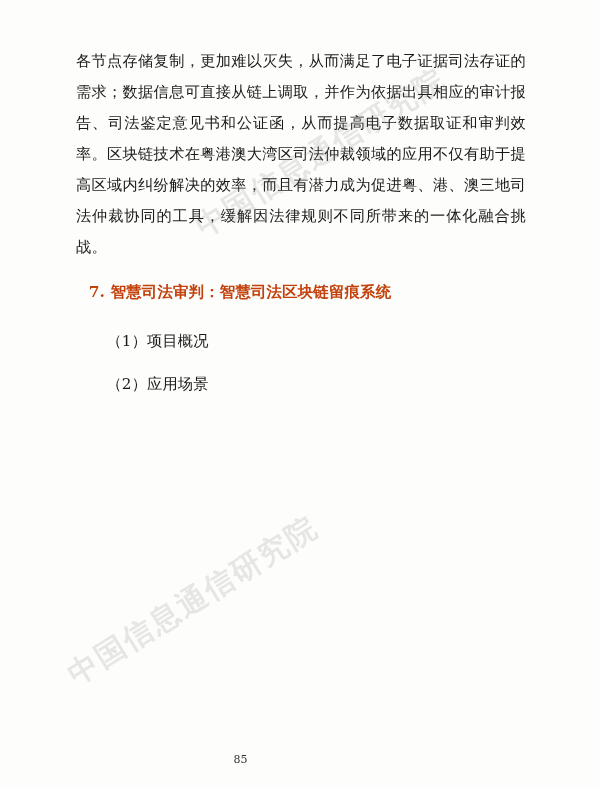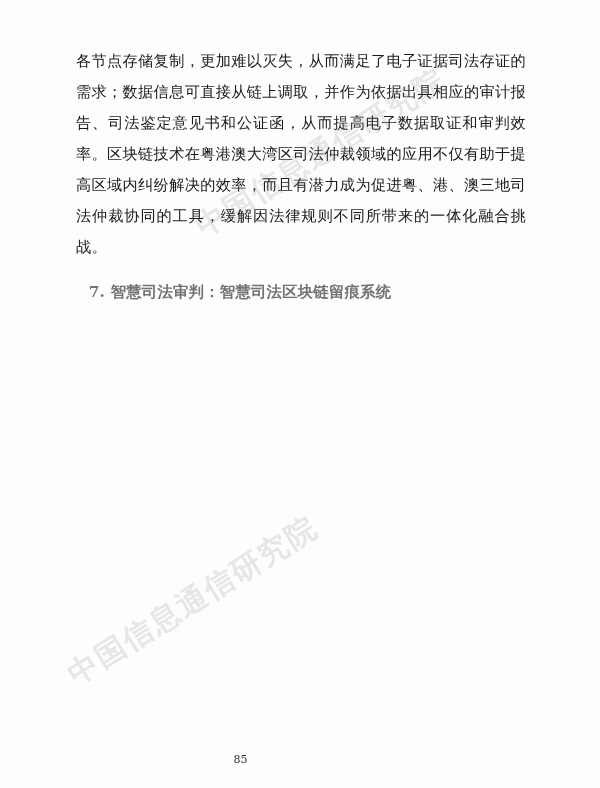--- a/index.html
+++ b/index.html
@@ -69,21 +69,21 @@
   }
   p.indent {
     text-indent: 2em;
   }
   h2.heading {
     margin: 14px 0 18px 0;
     font-size: 15.4px;
     line-height: 31px;
     font-weight: bold;
     text-indent: 1.6em;
-    color: #737373;
+    color: #c2410c;
     letter-spacing: 0.2px;
   }
   .page-number {
     position: absolute;
     bottom: 22px;
     left: 0;
     width: 481px;
     text-align: center;
     font-size: 11px;
     color: #333;
@@ -102,22 +102,24 @@
   </div>
 
   <div class="content">
 
     <div class="para-block">
       <p>各节点存储复制，更加难以灭失，从而满足了电子证据司法存证的需求；数据信息可直接从链上调取，并作为依据出具相应的审计报告、司法鉴定意见书和公证函，从而提高电子数据取证和审判效率。区块链技术在粤港澳大湾区司法仲裁领域的应用不仅有助于提高区域内纠纷解决的效率，而且有潜力成为促进粤、港、澳三地司法仲裁协同的工具，缓解因法律规则不同所带来的一体化融合挑战。</p>
     </div>
 
     <h2 class="heading">7. 智慧司法审判：智慧司法区块链留痕系统</h2>
 
+    <p class="indent">（1）项目概况</p>
 
 
+    <p class="indent">（2）应用场景</p>
 
 
 
   </div>
 
   <div class="page-number">85</div>
 
 </div>
 
 </body></html>

